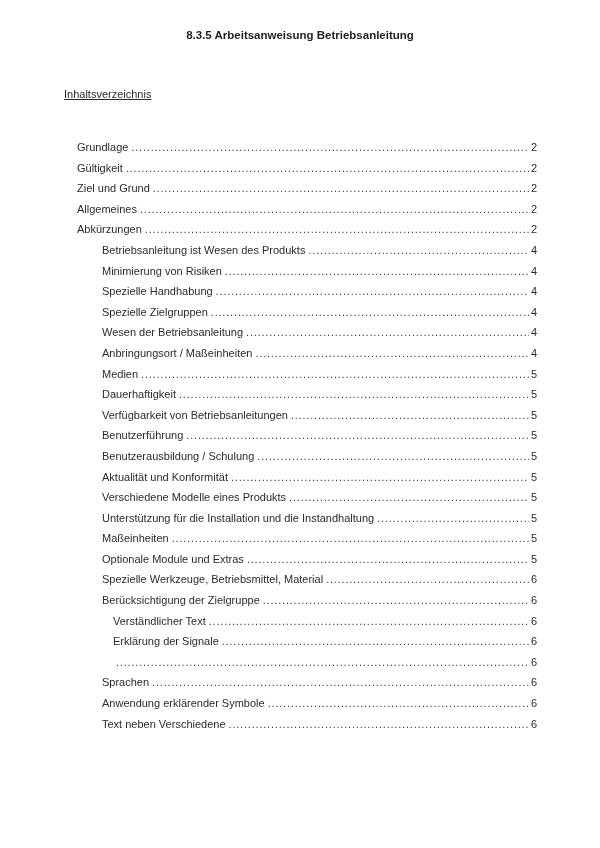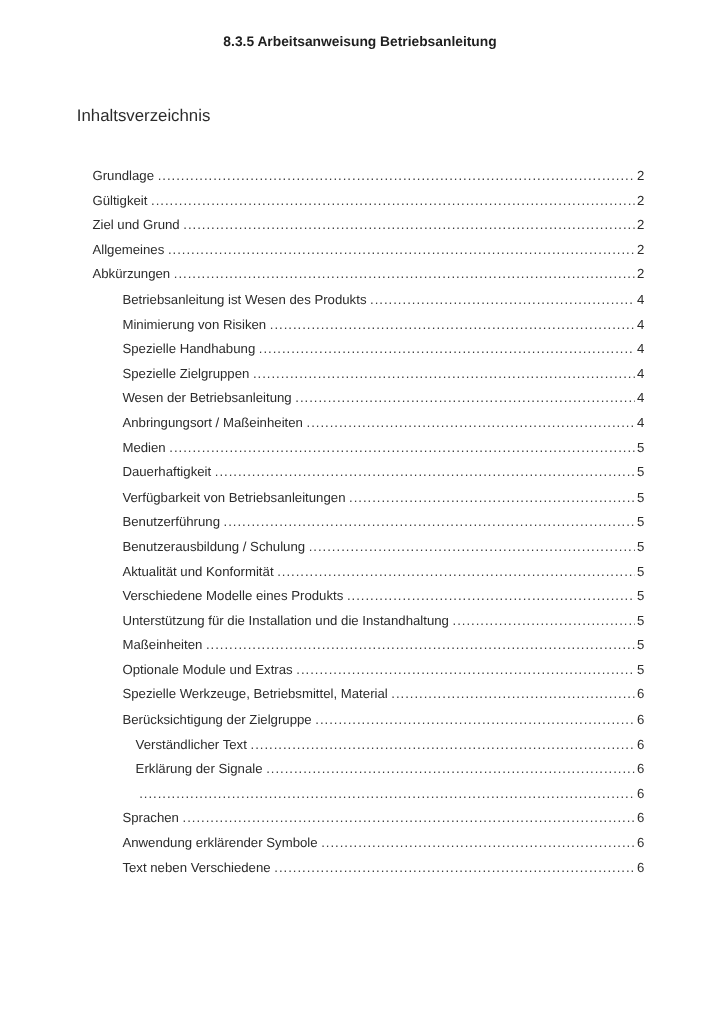--- a/index.html
+++ b/index.html
@@ -24,22 +24,23 @@
     margin: 0;
     text-align: center;
     font-size: 11.5px;
     font-weight: bold;
     color: #1f1f1f;
   }
   .toc-heading {
     position: absolute;
     top: 88px;
     left: 64px;
-    font-size: 14px;
+    font-size: 11px;
     color: #2b2b2b;
+    text-decoration: underline;
   }
   .toc-list {
     position: absolute;
     top: 141px;
     left: 77px;
     width: 460px;
   }
   .toc-row {
     display: flex;
     align-items: baseline;

